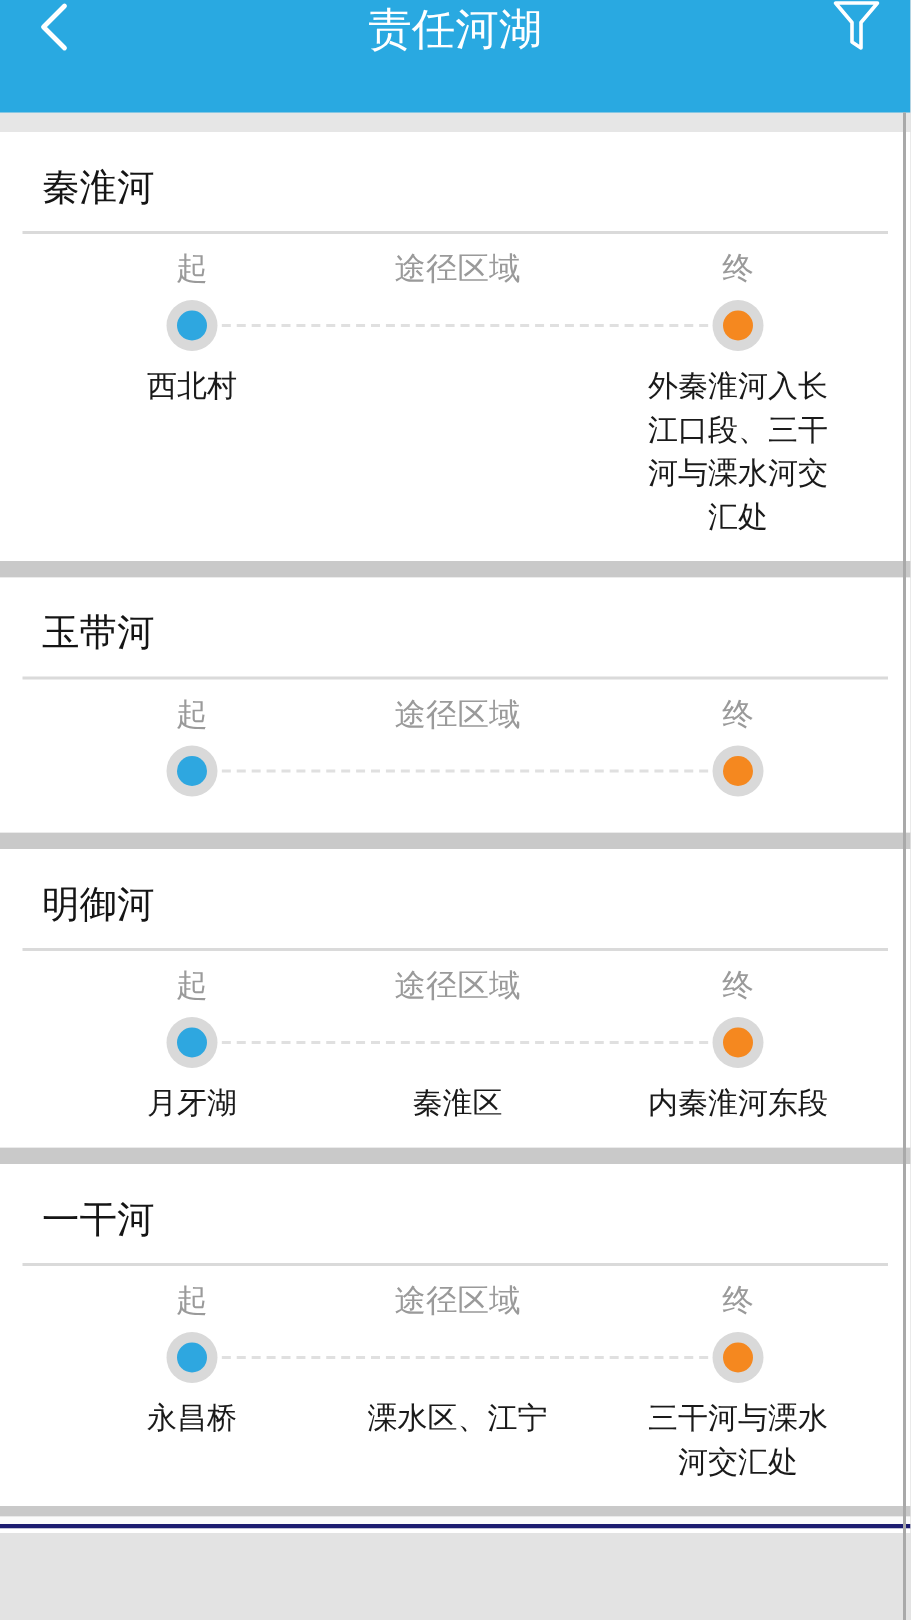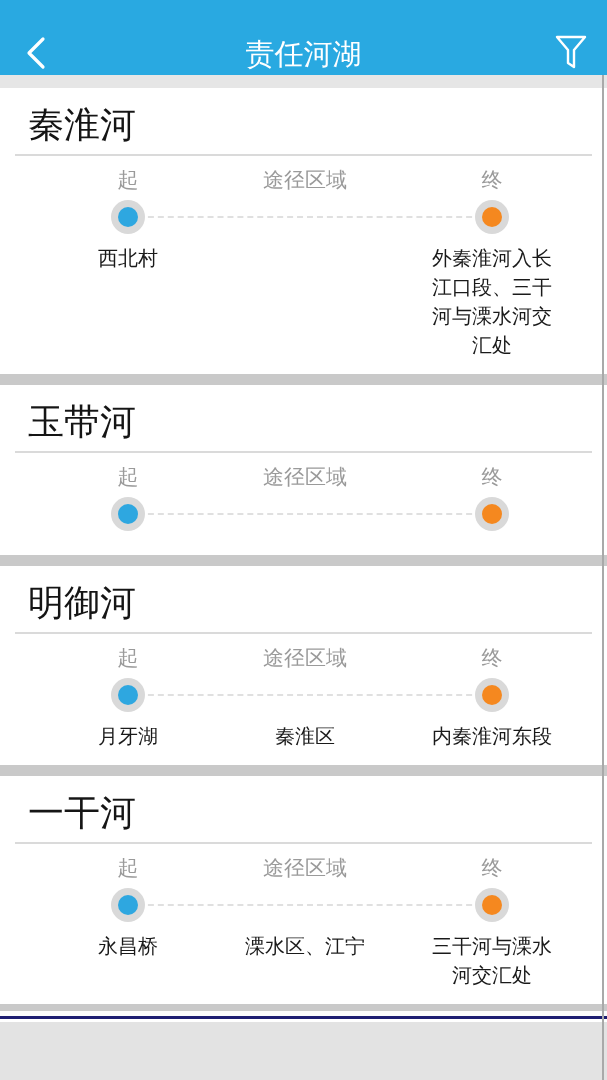--- a/index.html
+++ b/index.html
@@ -6,32 +6,32 @@
   html,body { width:607px; height:1080px; }
   body {
     font-family: "Liberation Sans", "DejaVu Sans", sans-serif;
     background: #e3e3e3;
     position: relative;
     overflow: hidden;
     color:#1a1a1a;
   }
   .header {
     height:75px; background:#29a9e1;
-    display:flex; align-items:flex-end;
+    display:flex; align-items:flex-start;
     padding:0 16px; position:relative; z-index:2;
   }
   .icon-btn { width:40px; height:40px; display:flex; align-items:center; justify-content:center; cursor:pointer; }
   .header-title {
     position:absolute; left:0; right:0; text-align:center;
     color:#ffffff; font-size:29px; pointer-events:none;
   }
   .top-strip { height:13px; background:#e6e6e6; }
   .card { background:#ffffff; position:relative; }
   .card-gap { height:11px; background:#c9c9c9; }
-  .card-title { font-size:36px; line-height:34px; padding:20px 28px 12px 28px; color:#151515; }
+  .card-title { font-size:25px; line-height:34px; padding:20px 28px 12px 28px; color:#151515; }
   .card-divider { border-top:2px solid #dadada; margin:0 15px; }
   .route { position:relative; padding-top:10px; padding-bottom:14px; }
   .connector {
     position:absolute; left:128px; width:364px; top:60px;
     border-top:2px dashed #e0e0e0; z-index:0;
   }
   .cols { display:flex; position:relative; z-index:1; }
   .col { display:flex; flex-direction:column; align-items:center; width:160px; }
   .col-start { margin-left:48px; }
   .col-via { margin-left:17px; }

